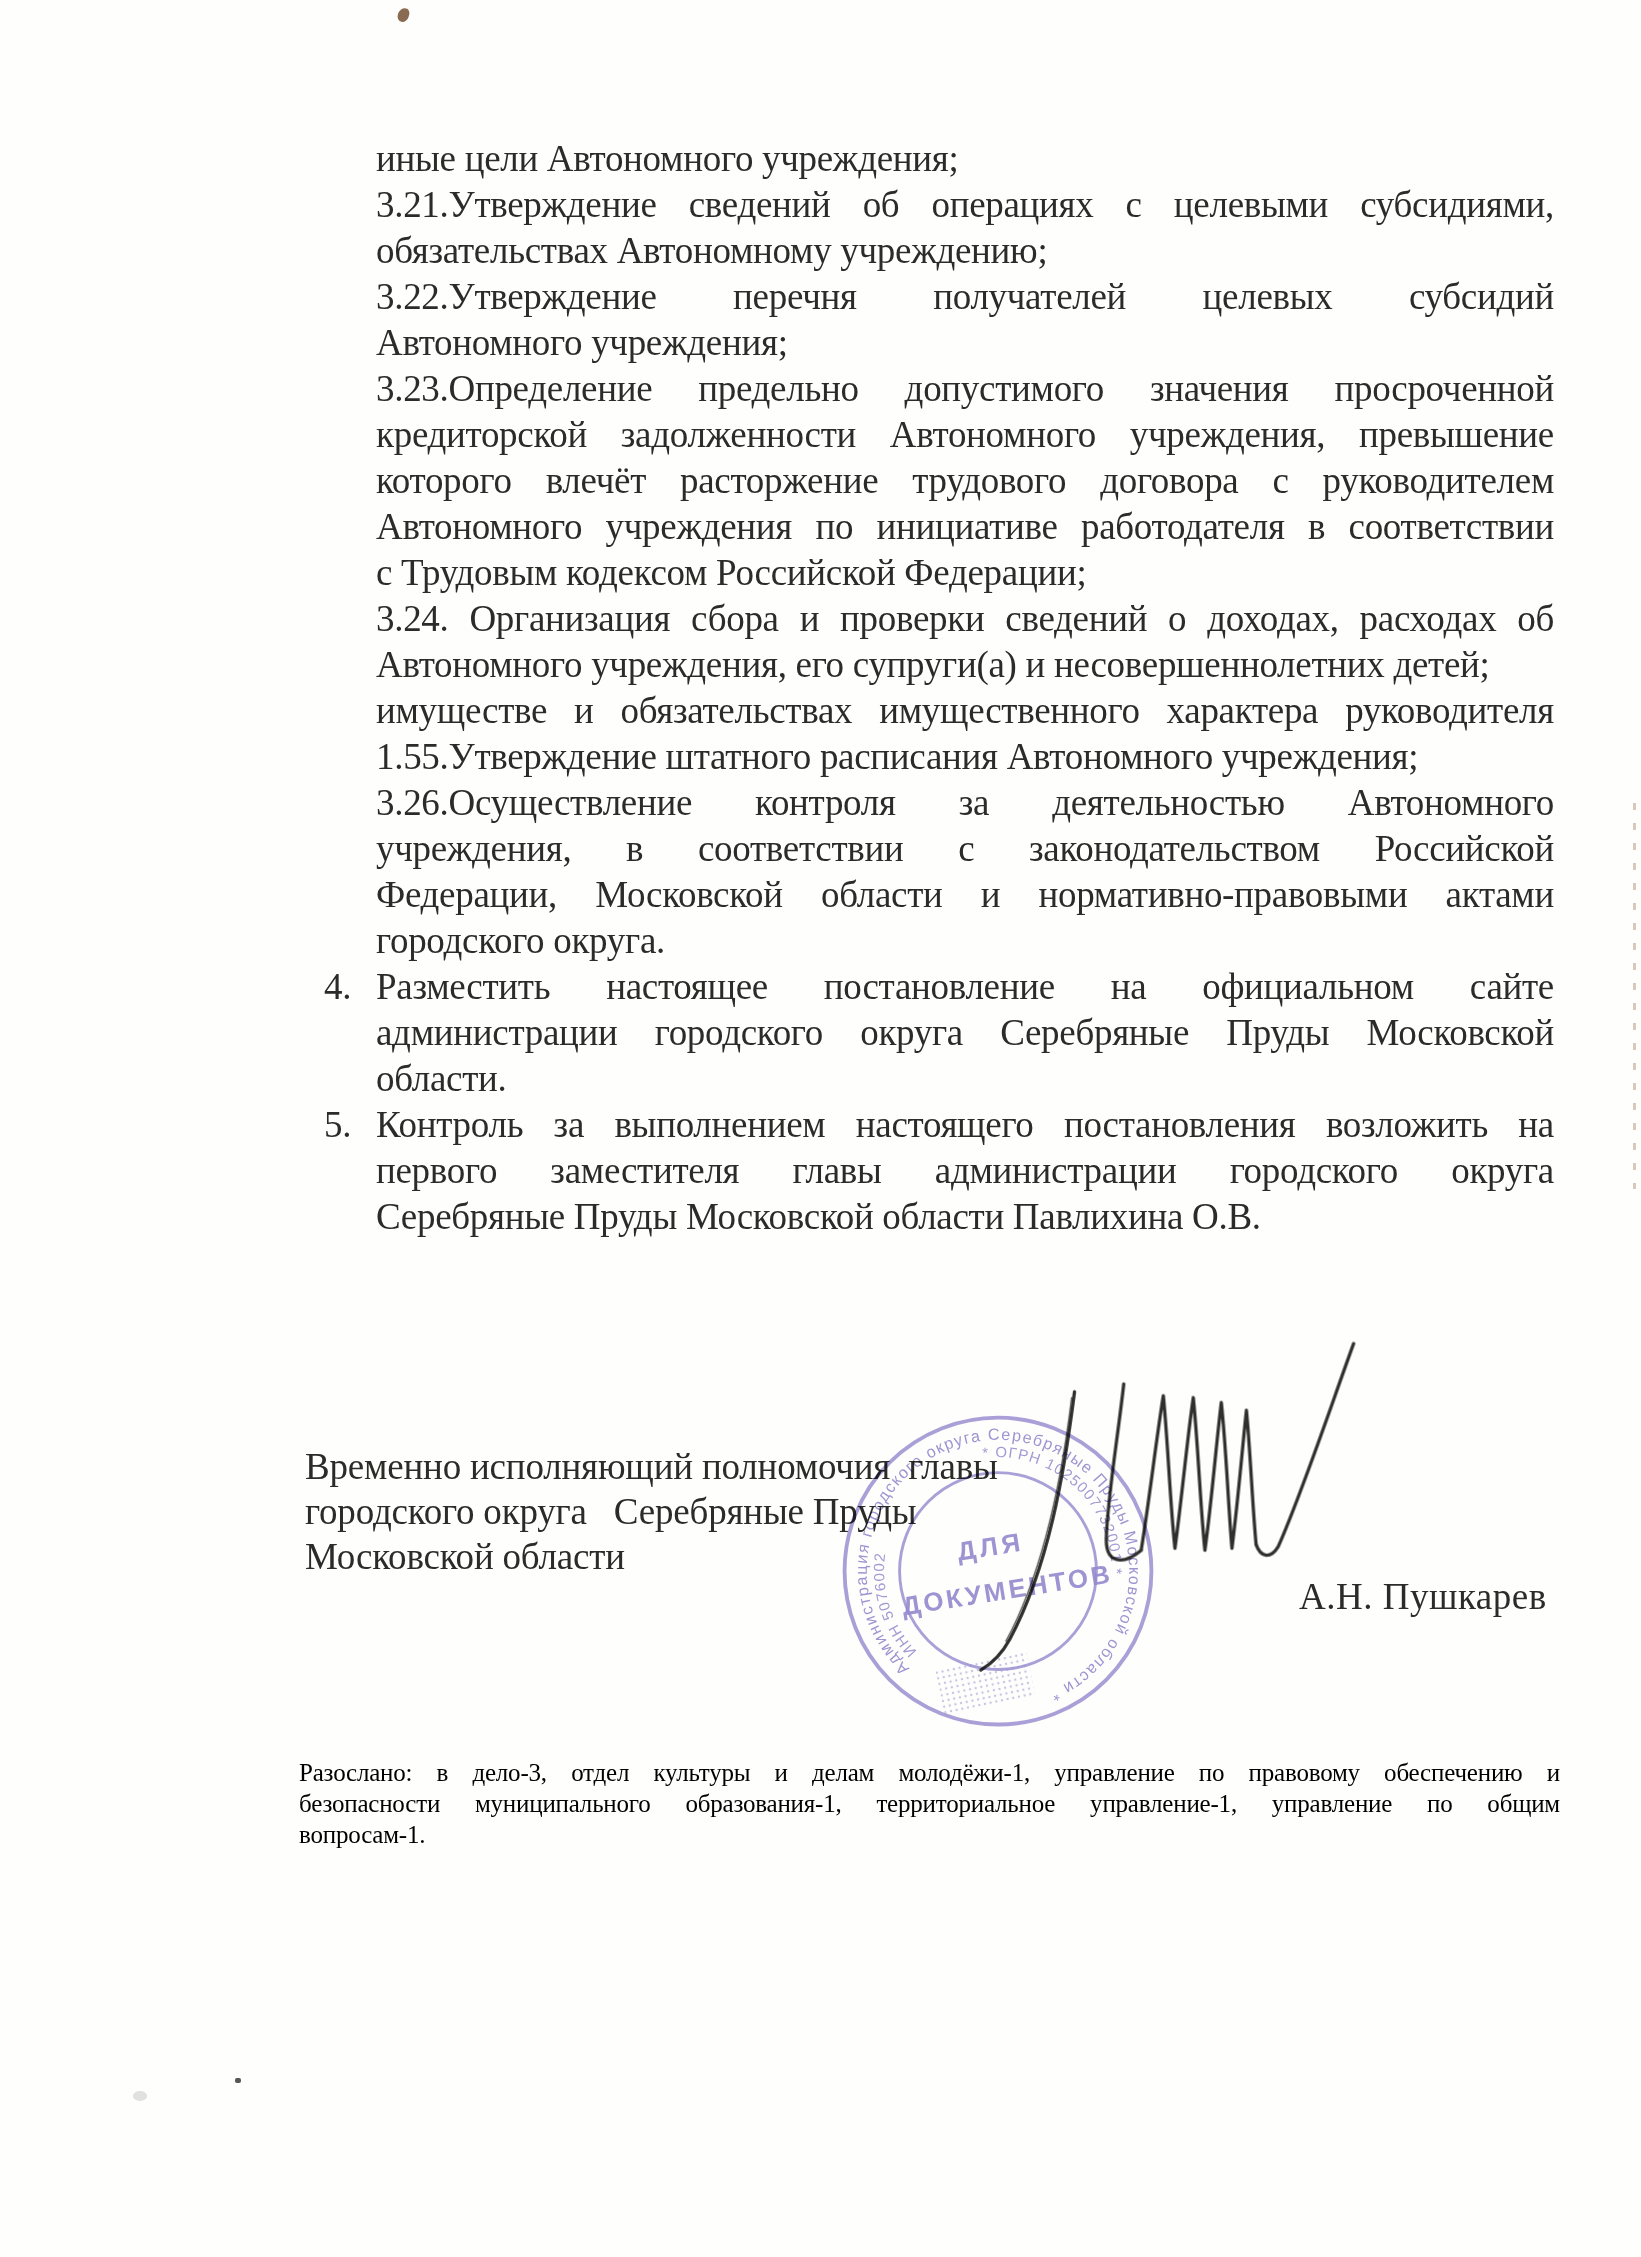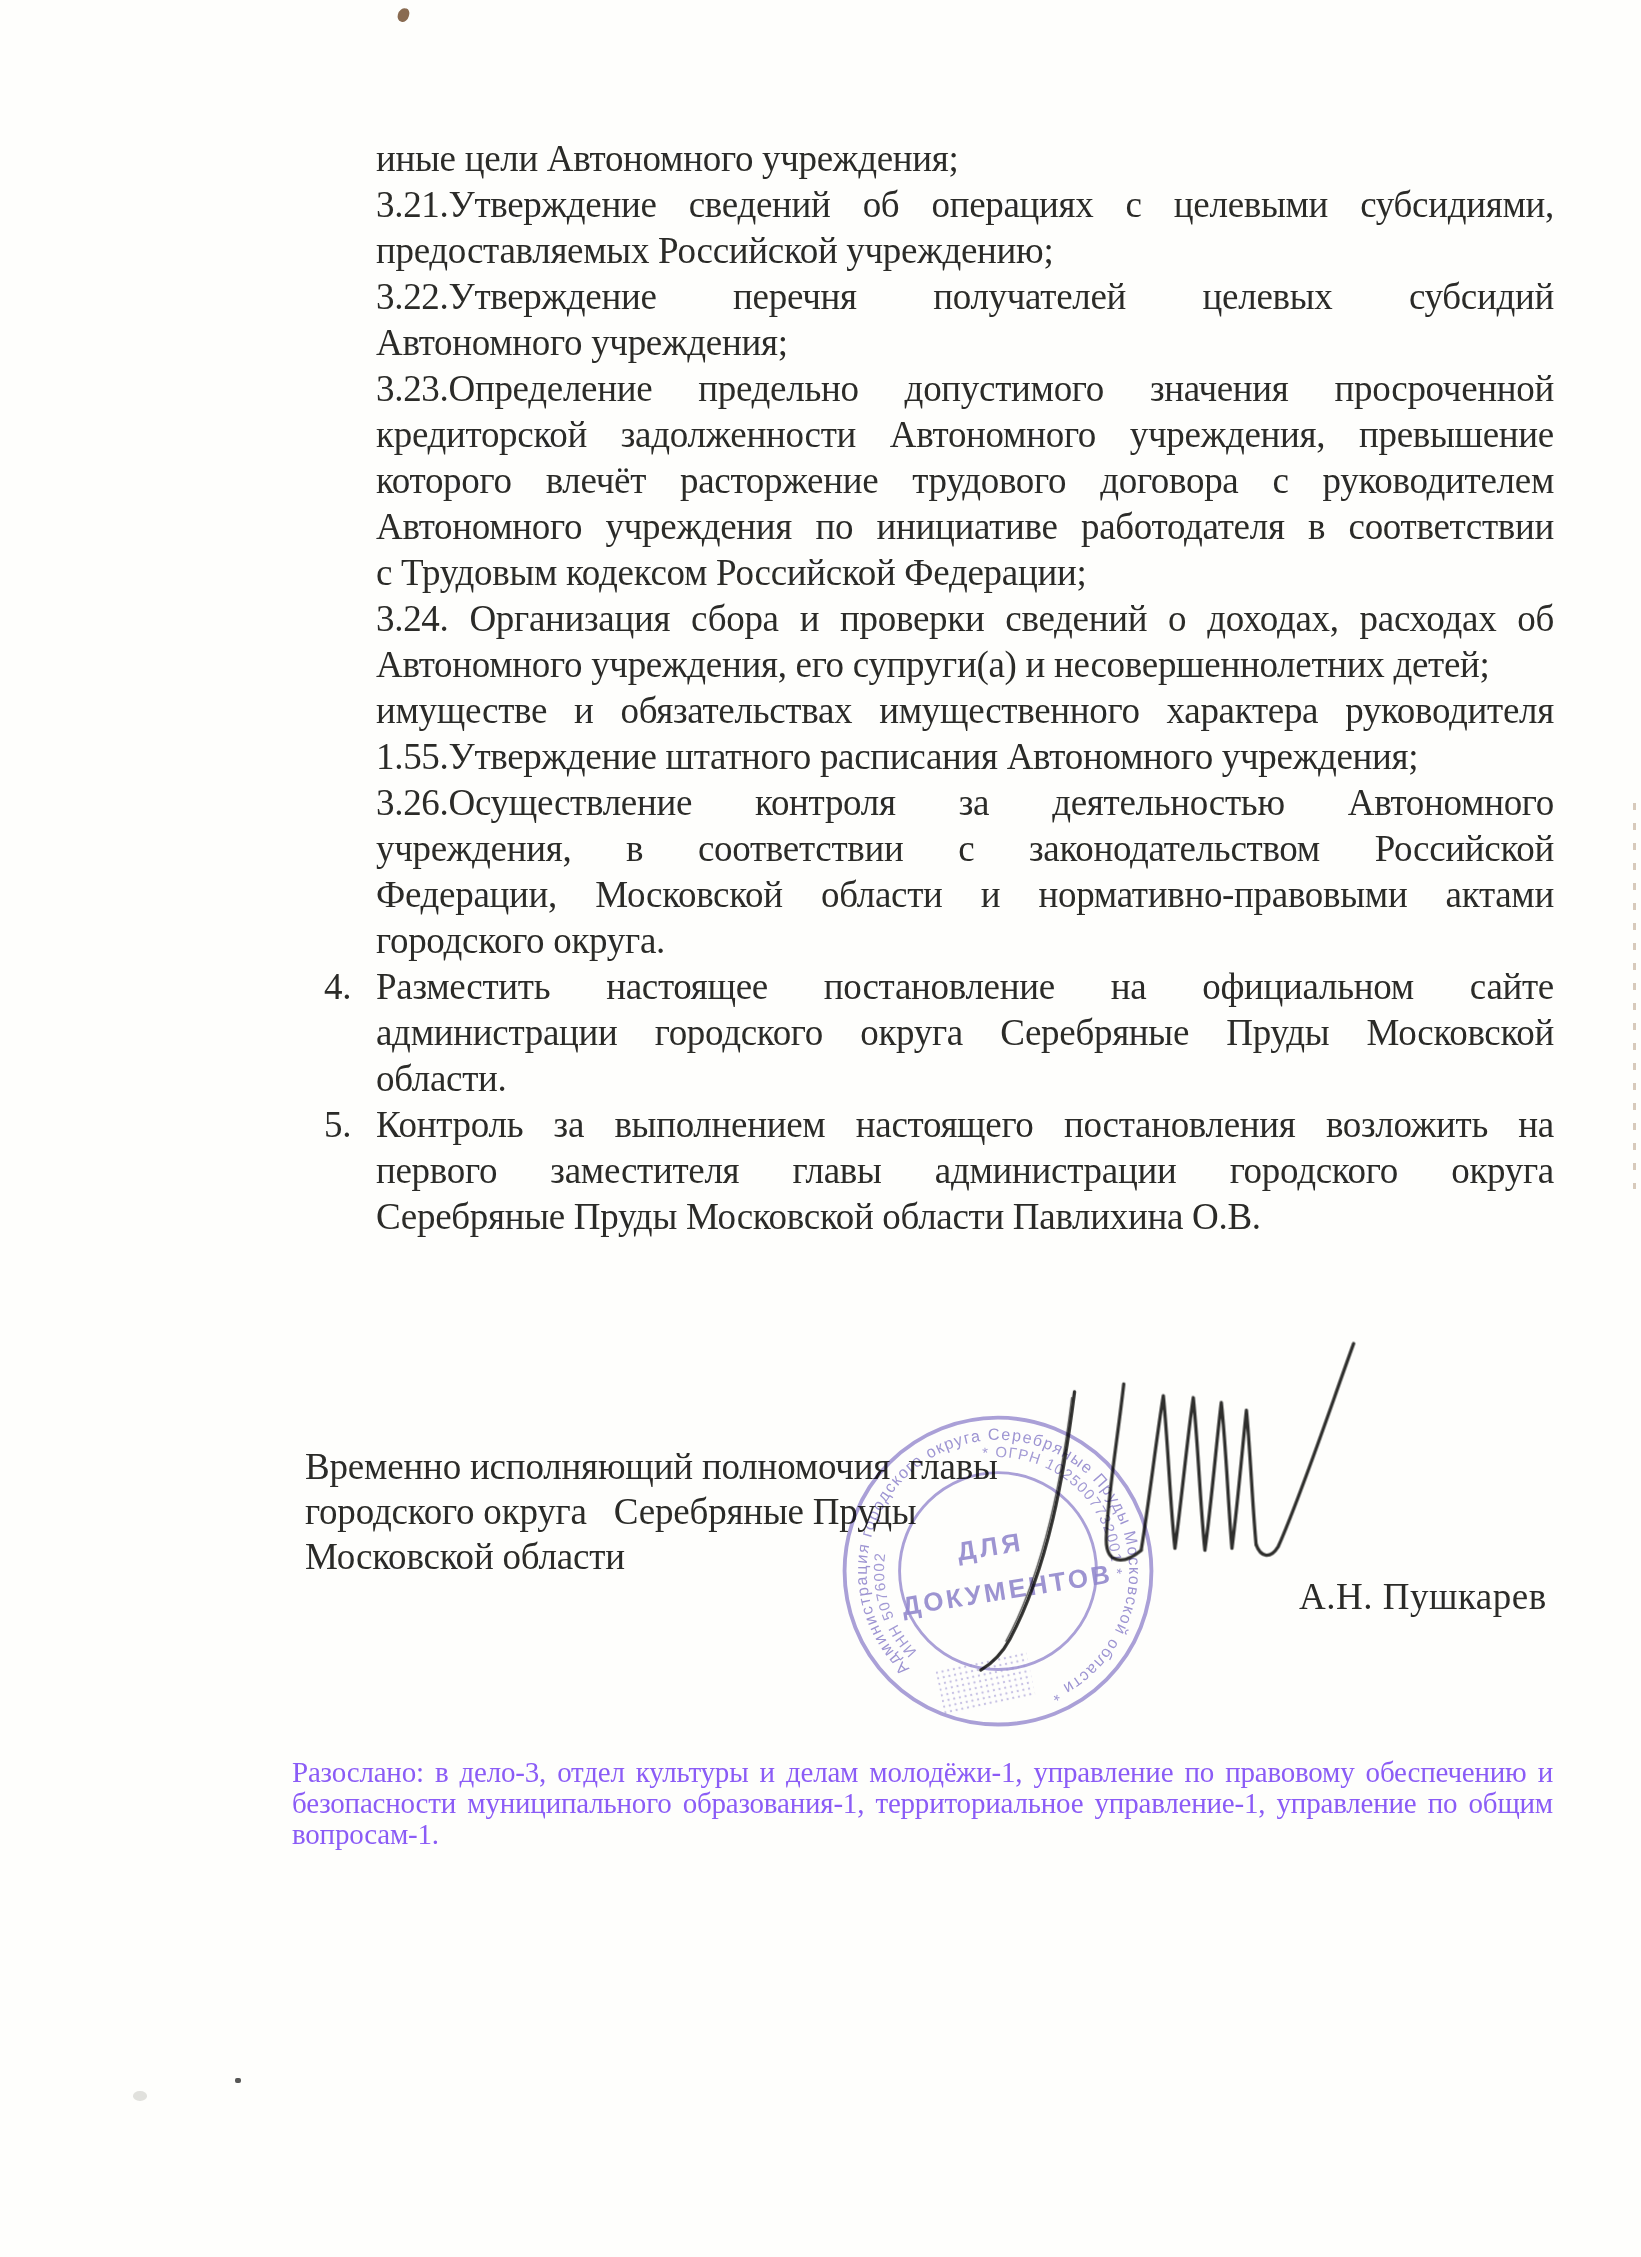--- a/index.html
+++ b/index.html
@@ -30,23 +30,23 @@
     position:absolute;left:293px;top:1444px;
     font-size:37px;line-height:45px;letter-spacing:-0.2px;
   }
   .sig-labels .pre{white-space:pre;margin-left:12px;}
   .sig-name{
     position:absolute;left:1299px;top:1527px;
     font-size:37px;letter-spacing:0.5px;white-space:pre;margin-top:48px;
   }
   
   .footer-text{
-    position:absolute;left:292px;top:1757px;width:1261px;
-    font-size:29px;line-height:31px;letter-spacing:-0.2px;
-    color:#8b5cf6;
+    position:absolute;left:299px;top:1757px;width:1261px;
+    font-size:25px;line-height:31px;letter-spacing:-0.2px;
+    color:#000000;
   }
   
   .stamp-svg{
     position:absolute;left:805px;top:1371px;width:386px;height:406px;
     mix-blend-mode:multiply;opacity:.92;
   }
   .signature-svg{
     position:absolute;left:917px;top:1330px;width:483px;height:369px;
     mix-blend-mode:multiply;
   }
@@ -82,21 +82,21 @@
   <div class="speck-bottom"></div>
   <div class="smudge-bottom-left"></div>
   <div class="edge-line"></div>
 
   <div class="body-text">
       <div class="para">
         <div class="line last">иные цели Автономного учреждения;</div>
       </div>
       <div class="para">
         <div class="line">3.21.Утверждение сведений об операциях с целевыми субсидиями,</div>
-        <div class="line last">предоставляемых Российской учреждению;</div>
+        <div class="line last">обязательствах Автономному учреждению;</div>
       </div>
       <div class="para">
         <div class="line">3.22.Утверждение перечня получателей целевых субсидий</div>
         <div class="line last">Автономного учреждения;</div>
       </div>
       <div class="para">
         <div class="line">3.23.Определение предельно допустимого значения просроченной</div>
         <div class="line">кредиторской задолженности Автономного учреждения, превышение</div>
         <div class="line">которого влечёт расторжение трудового договора с руководителем</div>
         <div class="line">Автономного учреждения по инициативе работодателя в соответствии</div>

